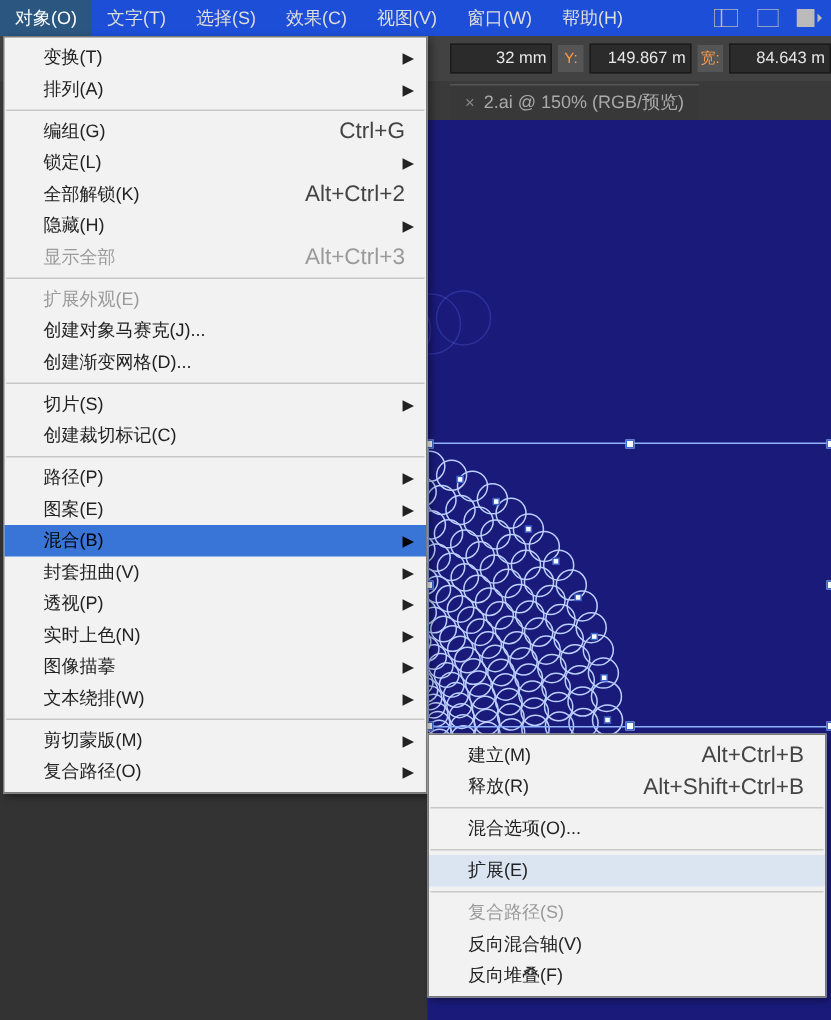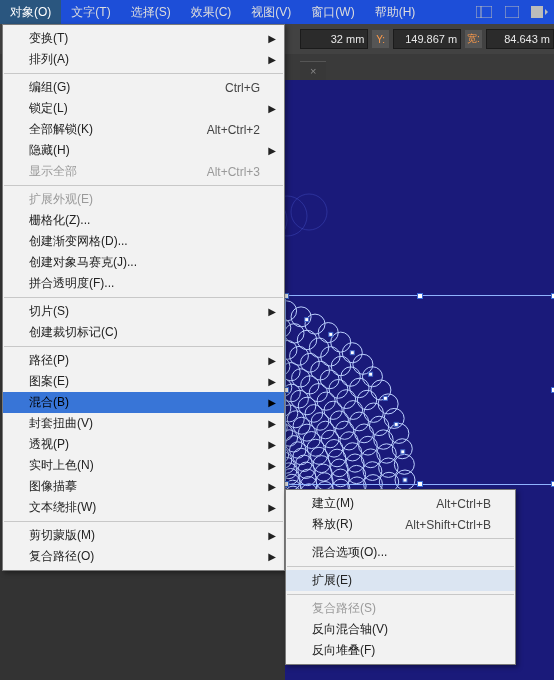--- a/index.html
+++ b/index.html
@@ -17,27 +17,27 @@
 .tab .x{font-size:11px;color:#888}
 .canvas{position:absolute;left:285px;top:80px;right:0;bottom:0;background:#1a1a7a}
 .canvas svg{position:absolute;left:0;top:0}
 .bbox{position:absolute;left:0px;top:215px;width:270px;height:190px;border:1px solid #8fb3ff}
 .bbox .h{position:absolute;width:6px;height:6px;background:#fff;border:1px solid #3b6bd6}
 .bbox .h.tl{left:-3px;top:-3px}.bbox .h.tr{right:-3px;top:-3px}.bbox .h.bl{left:-3px;bottom:-3px}.bbox .h.br{right:-3px;bottom:-3px}
 .bbox .h.tm{left:50%;margin-left:-3px;top:-3px}.bbox .h.bm{left:50%;margin-left:-3px;bottom:-3px}
 .bbox .h.ml{left:-3px;top:50%;margin-top:-3px}.bbox .h.mr{right:-3px;top:50%;margin-top:-3px}
 .menu{position:absolute;background:#f2f2f2;border:1px solid #7a7a7a;box-shadow:2px 2px 5px rgba(0,0,0,.4);font-size:12px;color:#222;padding:3px 0}
 .menu.main{left:2px;top:24px;width:283px}
-.menu.sub{left:285px;top:489px;width:231px}
+.menu.sub{left:285px;top:489px;width:266px}
 .menu .row{height:21px;display:flex;align-items:center;padding:0 24px 0 26px;position:relative;white-space:nowrap}
 .menu .row.dis{color:#9a9a9a}
 .menu .row.hl{background:#3875d7;color:#000000}
 .menu .row.hov{background:#dbe5f2}
 .menu .row .arr{position:absolute;right:8px;font-size:10px}
-.menu .row .sc{position:absolute;right:24px;font-size:12px;color:#444}
+.menu .row .sc{position:absolute;right:14px;font-size:15px;color:#444}
 .menu .row.dis .sc{color:#9a9a9a}
 .menu .sep{height:1px;background:#c8c8c8;margin:3px 1px}
 </style>
 </head>
 <body>
 
 <div class="menubar">
   <div class="mi active">对象(O)</div>
   <div class="mi">文字(T)</div>
   <div class="mi">选择(S)</div>
@@ -69,20 +69,21 @@
   <div class="nf">32 mm</div>
   <div class="lbl">Y:</div>
   <div class="nf">149.867 m</div>
   <div class="lbl">宽:</div>
   <div class="nf">84.643 m</div>
 </div>
 
 <div class="tabbar">
   <div class="tab">
     <span class="x">×</span>
+    <span>2.ai @ 150% (RGB/预览)</span>
   </div>
 </div>
 
 <div class="canvas">
   <svg id="circles" width="280" height="480">
       <circle cx="-20" cy="140" r="22" fill="none" stroke="#4d5bd6" stroke-width="1" opacity="0.35"></circle>
       <circle cx="2" cy="136" r="20" fill="none" stroke="#4d5bd6" stroke-width="1" opacity="0.35"></circle>
       <circle cx="24" cy="132" r="18" fill="none" stroke="#4d5bd6" stroke-width="1" opacity="0.35"></circle>
       <circle cx="-13.41257188154627" cy="226.1333512679677" r="10" fill="none" stroke="#bcd0ff" stroke-width="1"></circle>
       <circle cx="1.5636257986203717" cy="230.85532825853647" r="10" fill="none" stroke="#bcd0ff" stroke-width="1"></circle>
@@ -258,30 +259,24 @@
     </div>
     <div class="row dis">
       <span>显示全部</span>
       <span class="sc">Alt+Ctrl+3</span>
     </div>
     <div class="sep"></div>
     <div class="row dis">
       <span>扩展外观(E)</span>
     </div>
     <div class="row">
-      <span>栅格化(Z)...</span>
+      <span>创建对象马赛克(J)...</span>
     </div>
     <div class="row">
       <span>创建渐变网格(D)...</span>
-    </div>
-    <div class="row">
-      <span>创建对象马赛克(J)...</span>
-    </div>
-    <div class="row">
-      <span>拼合透明度(F)...</span>
     </div>
     <div class="sep"></div>
     <div class="row">
       <span>切片(S)</span>
       <span class="arr">▶</span>
     </div>
     <div class="row">
       <span>创建裁切标记(C)</span>
     </div>
     <div class="sep"></div>

